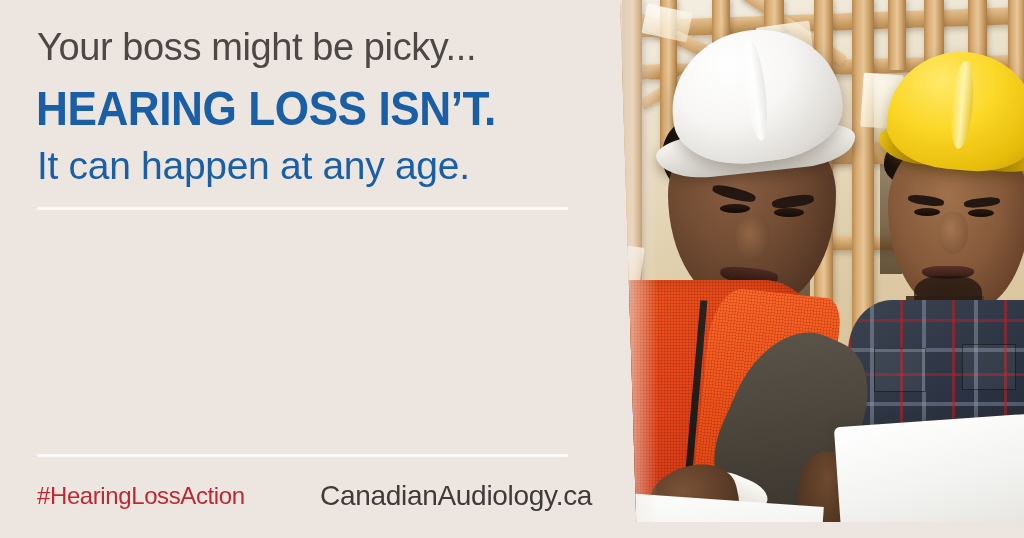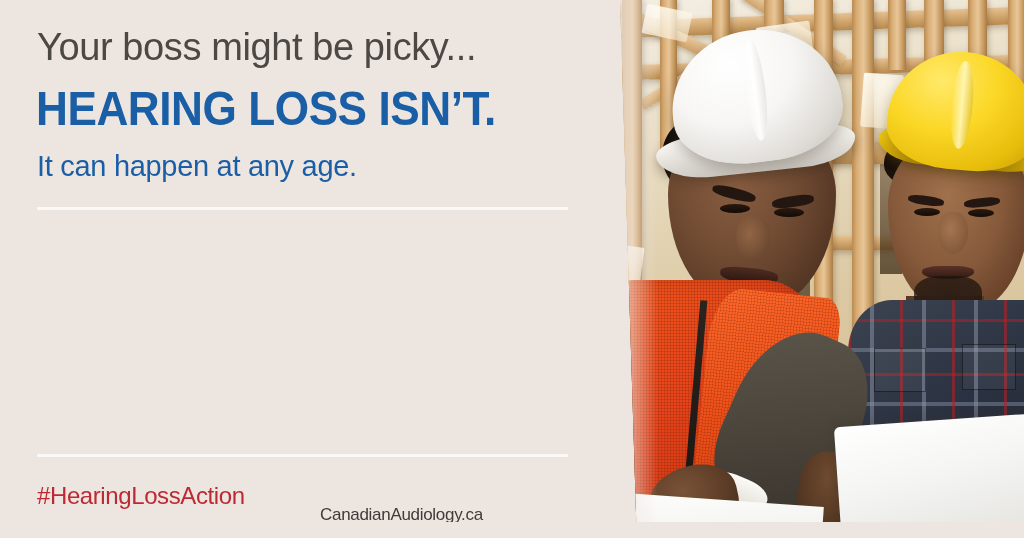--- a/index.html
+++ b/index.html
@@ -38,21 +38,21 @@
     font-weight:700;
     letter-spacing:-0.5px;
     color:#1a5fa6;
     transform:scaleX(0.92);
     transform-origin:left center;
     white-space:nowrap;
   }
   .tagline {
     position:absolute; left:37px; top:148px;
     width:580px;
-    font-size:29px; line-height:36px;
+    font-size:39px; line-height:36px;
     font-weight:400;
     letter-spacing:-0.3px;
     color:#1a5fa6;
     white-space:nowrap;
   }
   .rule {
     position:absolute; left:37px;
     width:531px; height:3px;
     background:#fbf9f7;
     border-radius:1px;
@@ -76,26 +76,25 @@
   .hashtag {
     position:absolute; left:0; top:0;
     font-size:24px; line-height:32px;
     font-weight:400;
     letter-spacing:-0.4px;
     color:#bd2932;
     white-space:nowrap;
   }
   .siteurl {
     position:absolute; left:283px; top:0;
-    font-size:17px; line-height:32px;
+    font-size:28px; line-height:32px;
     font-weight:400;
     letter-spacing:-0.3px;
     color:#3e3b39;
     white-space:nowrap;
-    margin-top:19px;
   }
 
   
   .photo {
     position:absolute; right:0; top:0;
     width:408px; height:538px;
     overflow:hidden;
     z-index:2;
     
     clip-path:polygon(1.0% 0%, 100% 0%, 100% 100%, 5.1% 100%);

